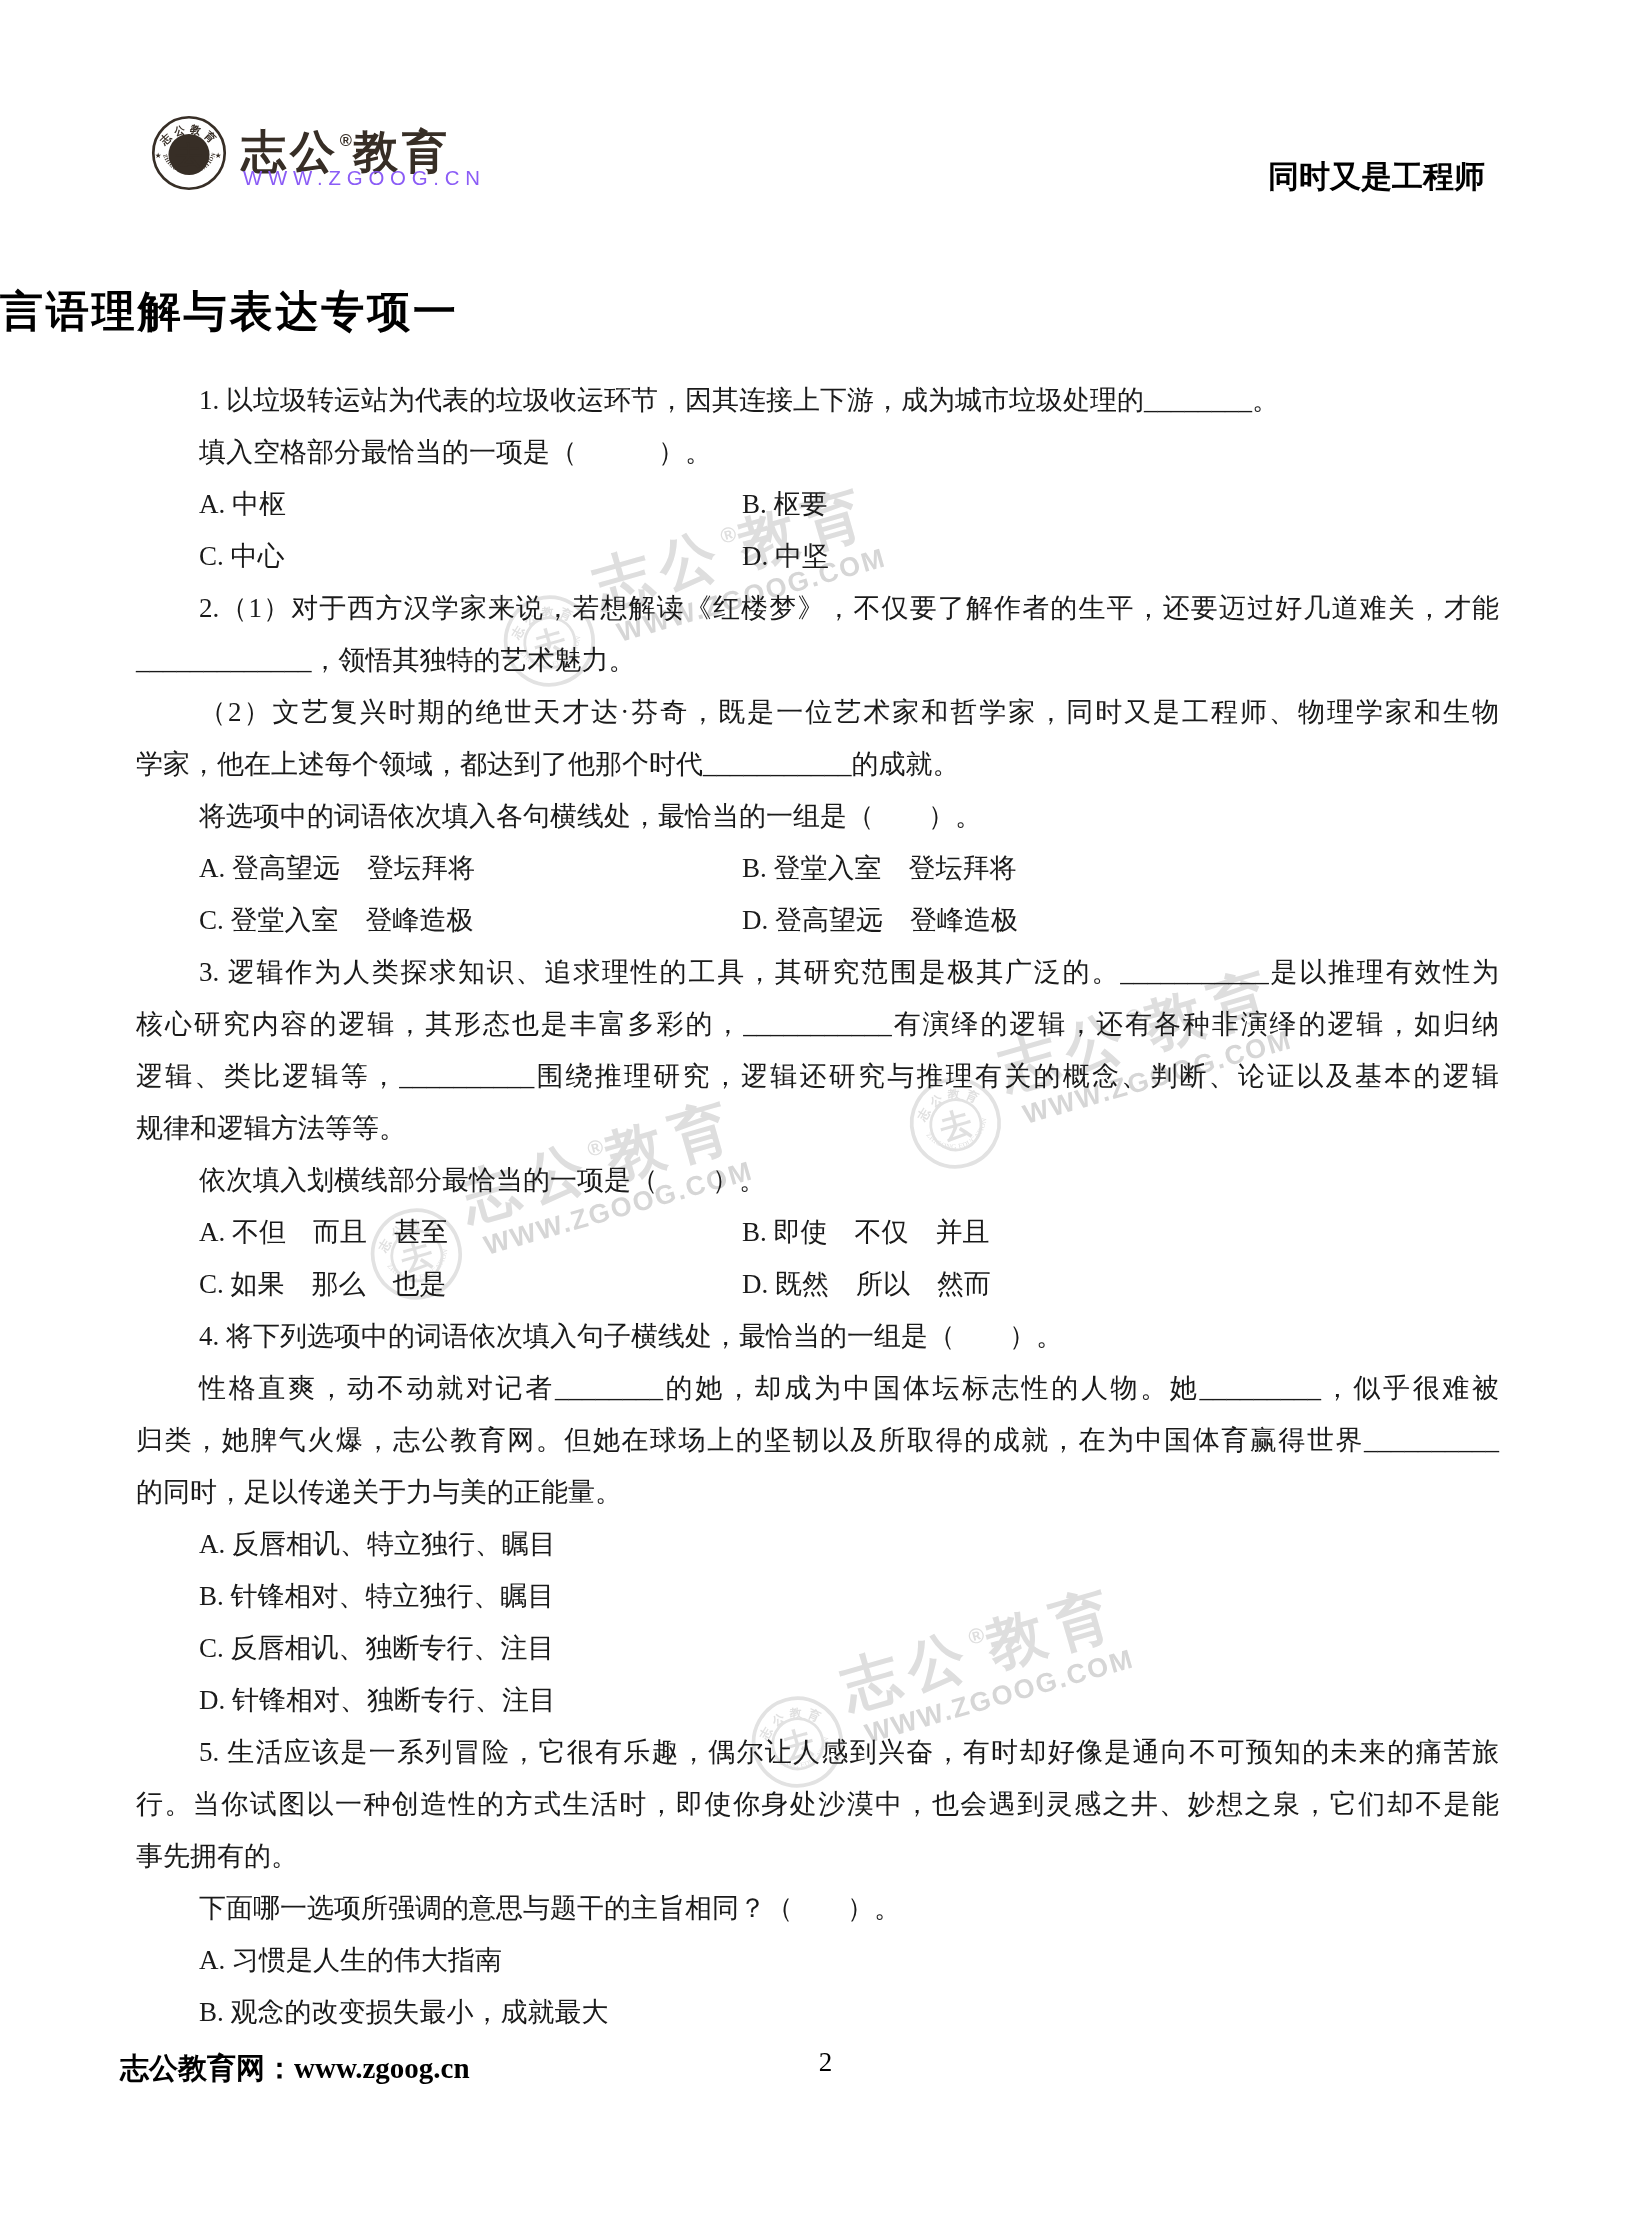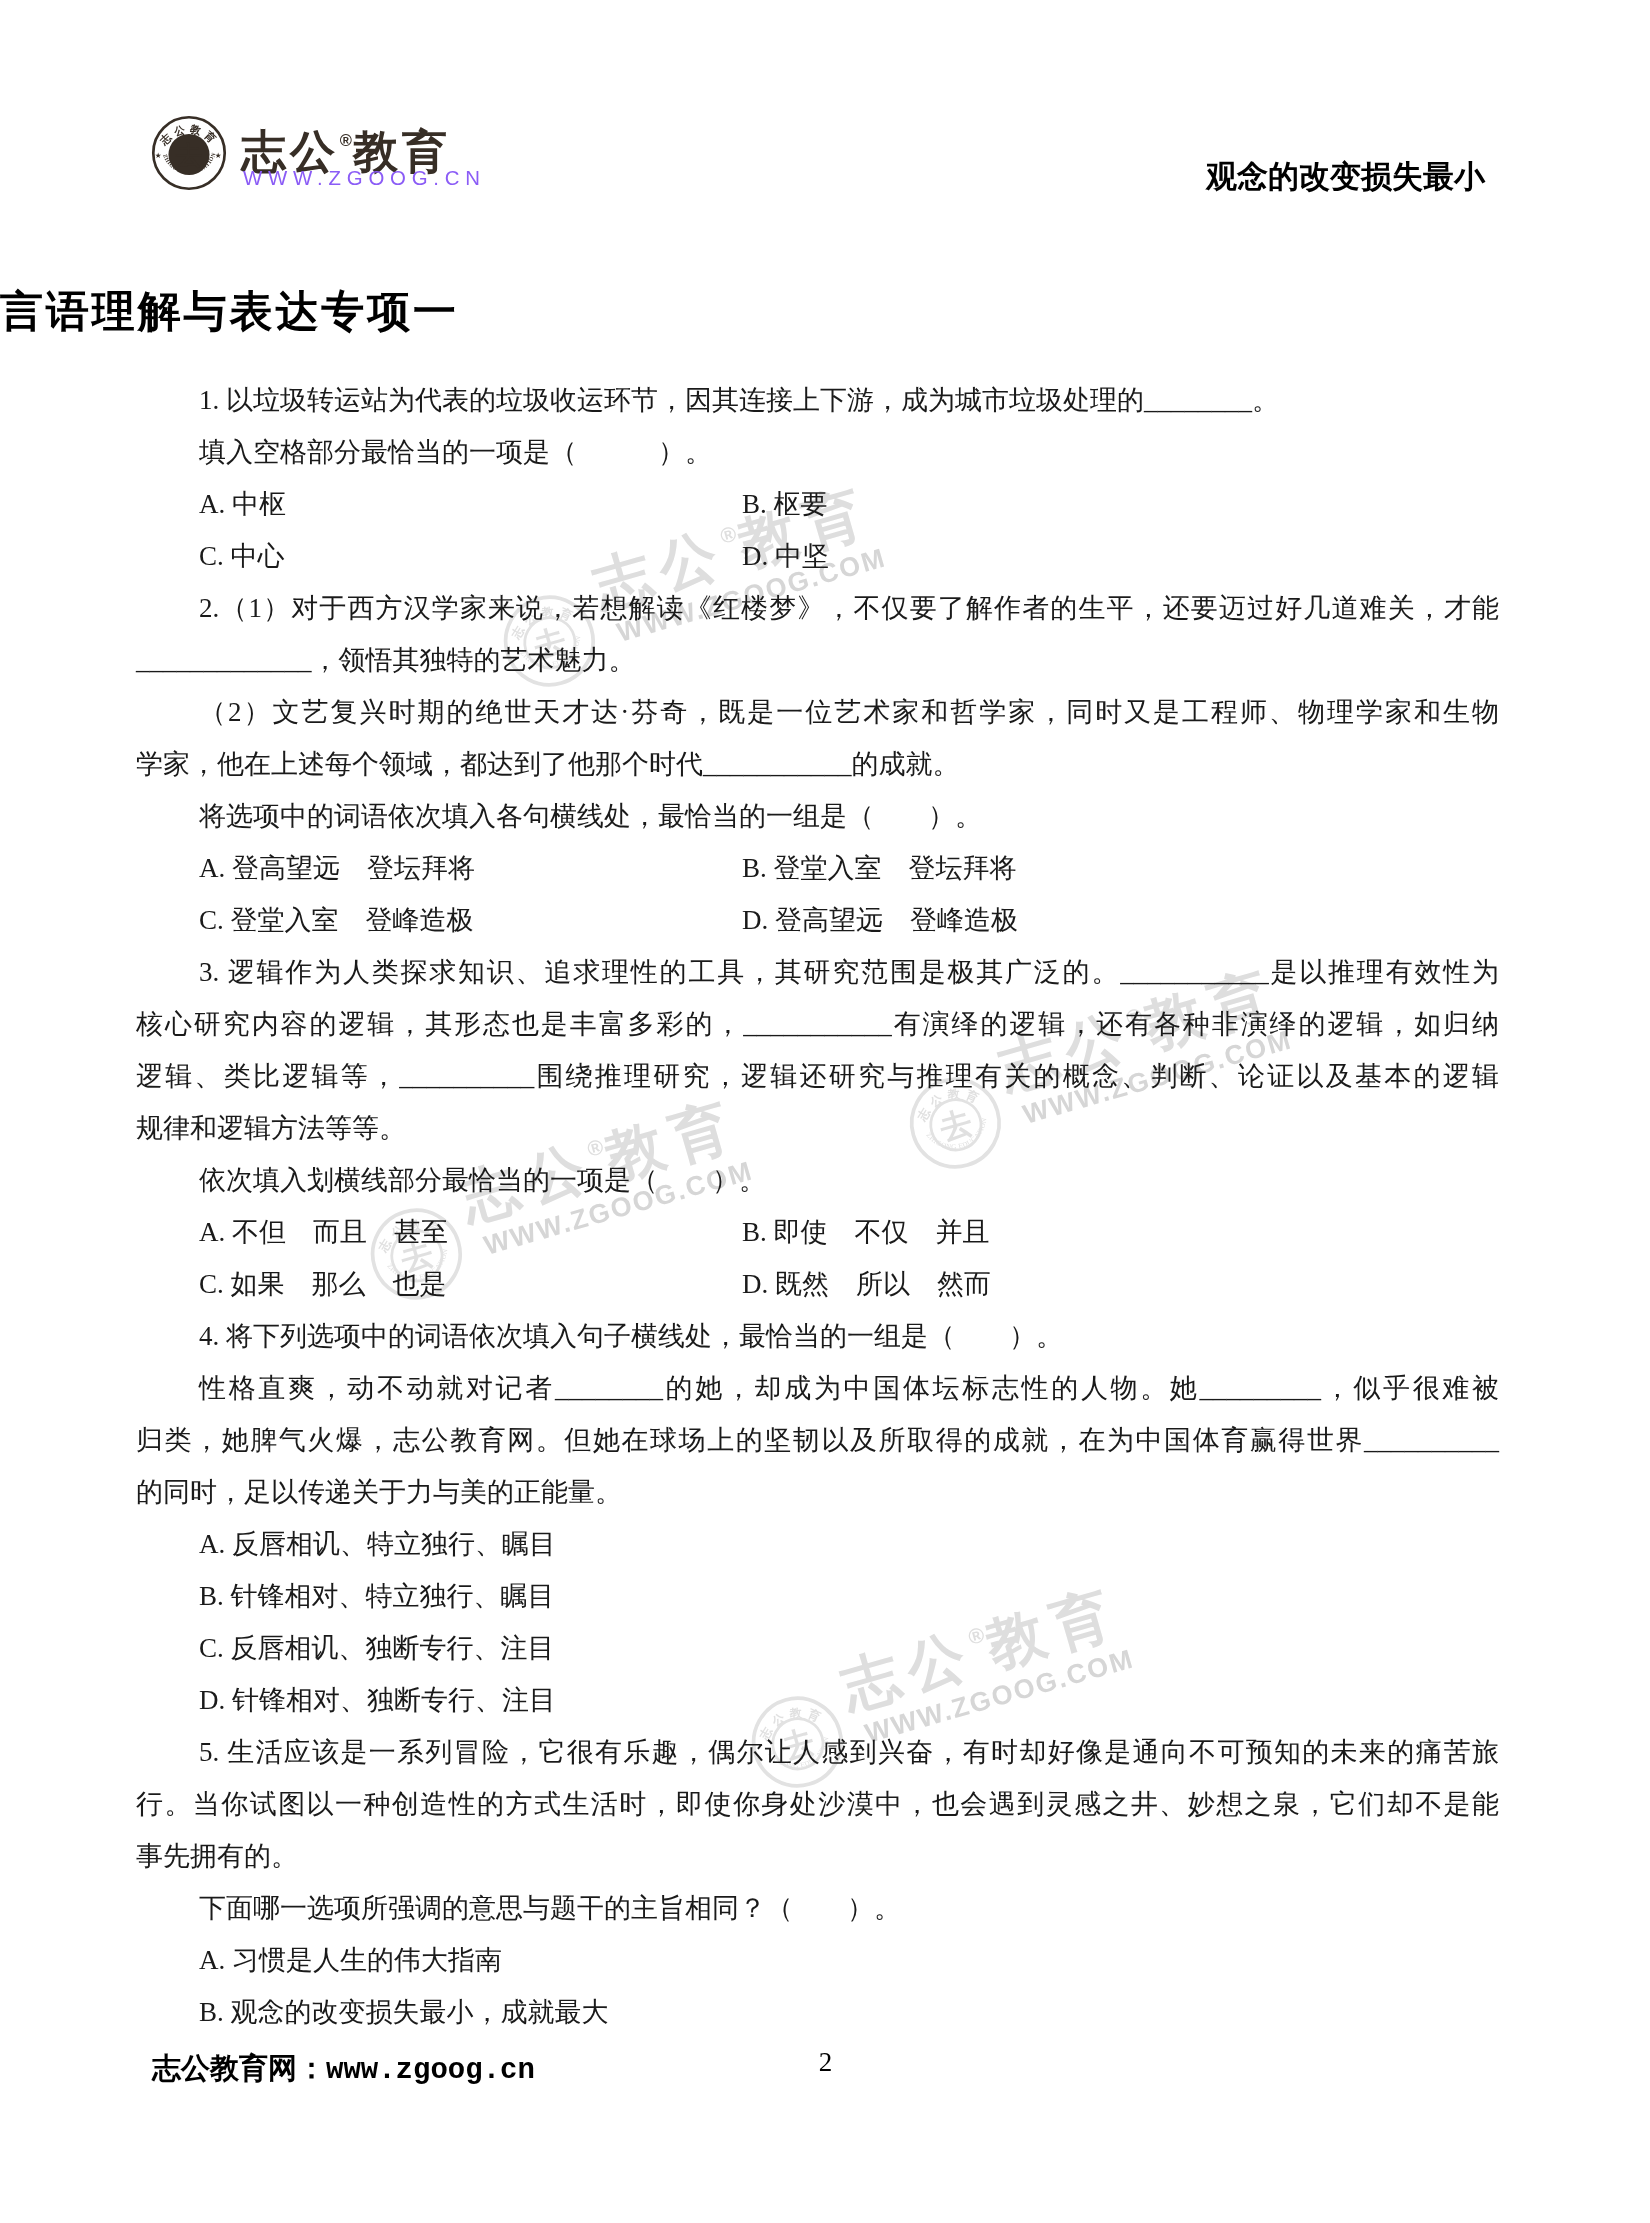--- a/index.html
+++ b/index.html
@@ -44,22 +44,22 @@
     font-family:"Liberation Sans","DejaVu Sans",sans-serif;font-weight:900;font-size:58px;line-height:62px;
     letter-spacing:9.7px;color:#dedede;white-space:nowrap;
   }
   .wm-cn sup{font-size:21.3px;vertical-align:27px;letter-spacing:0;}
   .wm-url{
     font-family:"Liberation Sans","DejaVu Sans",sans-serif;font-weight:600;font-size:27px;
     letter-spacing:1.9px;color:#d6d6d6;margin:3.9px 0 0 9.7px;white-space:nowrap;
   }
   
   .footer-site{
-    position:absolute;left:152px;top:2049px;font-size:29px;font-weight:700;color:#000;white-space:nowrap;
-    font-family:Liberation Mono, monospace;
+    position:absolute;left:120px;top:2049px;font-size:29px;font-weight:700;color:#000;white-space:nowrap;
+    font-family:Liberation Serif, serif;
   }
   .page-num{position:absolute;left:0;top:2047px;width:1651px;text-align:center;font-size:27px;color:#000;}
   
   .seal-dark text{fill:#372e26;}
   .seal-light circle{stroke:#e2e2e2;}
   .seal-light text{fill:#e0e0e0;}
 </style>
 </head>
 <body>
 
@@ -131,21 +131,21 @@
   <text font-size="14" font-weight="bold" letter-spacing="5"><textPath href="#arc-top" startOffset="13%">志公教育</textPath></text>
   <text font-size="7.5" font-weight="bold" letter-spacing="0.5"><textPath href="#arc-bottom" startOffset="3%">ZHIGONG EDUCATION SCHOOL</textPath></text>
   <text x="5" y="56" font-size="10">★</text>
   <text x="84" y="56" font-size="10">★</text>
   <circle cx="50" cy="52" r="27" fill="#372e26"></circle>
   <text x="50" y="64" font-size="34" font-weight="bold" fill="#ffffff" text-anchor="middle">去</text>
 </svg>
 
 <div class="brand-cn"><span>志公</span><sup>®</sup><span>教育</span></div>
 <div class="brand-url">WWW.ZGOOG.CN</div>
-<div class="tagline">观念的改变损失最小</div>
+<div class="tagline">同时又是工程师</div>
 
 <div class="doc-title">言语理解与表达专项一</div>
 
 <div class="content">
   <div class="ln ind">1. 以垃圾转运站为代表的垃圾收运环节，因其连接上下游，成为城市垃圾处理的________。</div>
   <div class="ln ind">填入空格部分最恰当的一项是（　　　）。</div>
   <div class="ln ind opts">
       <span class="oa">A. 中枢</span>
       <span class="ob">B. 枢要</span>
     </div>

